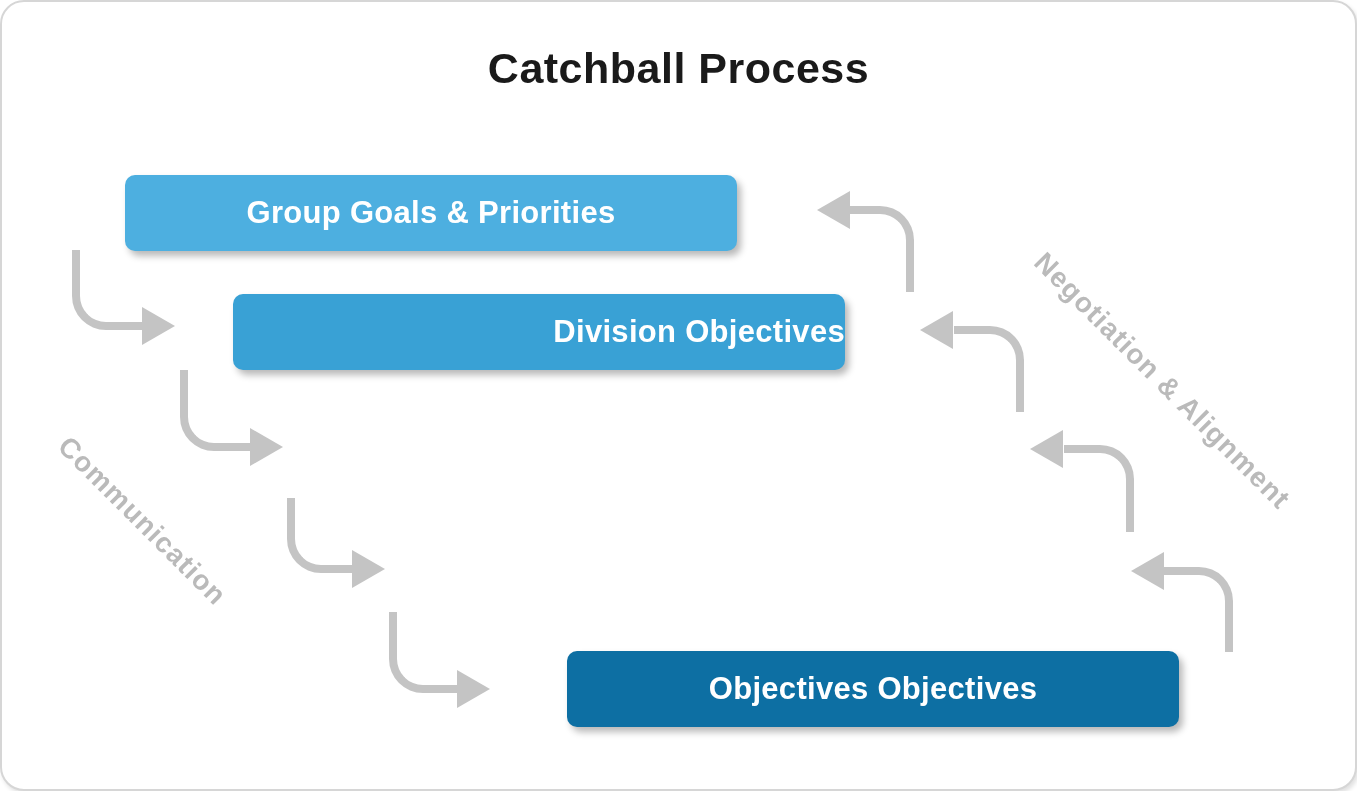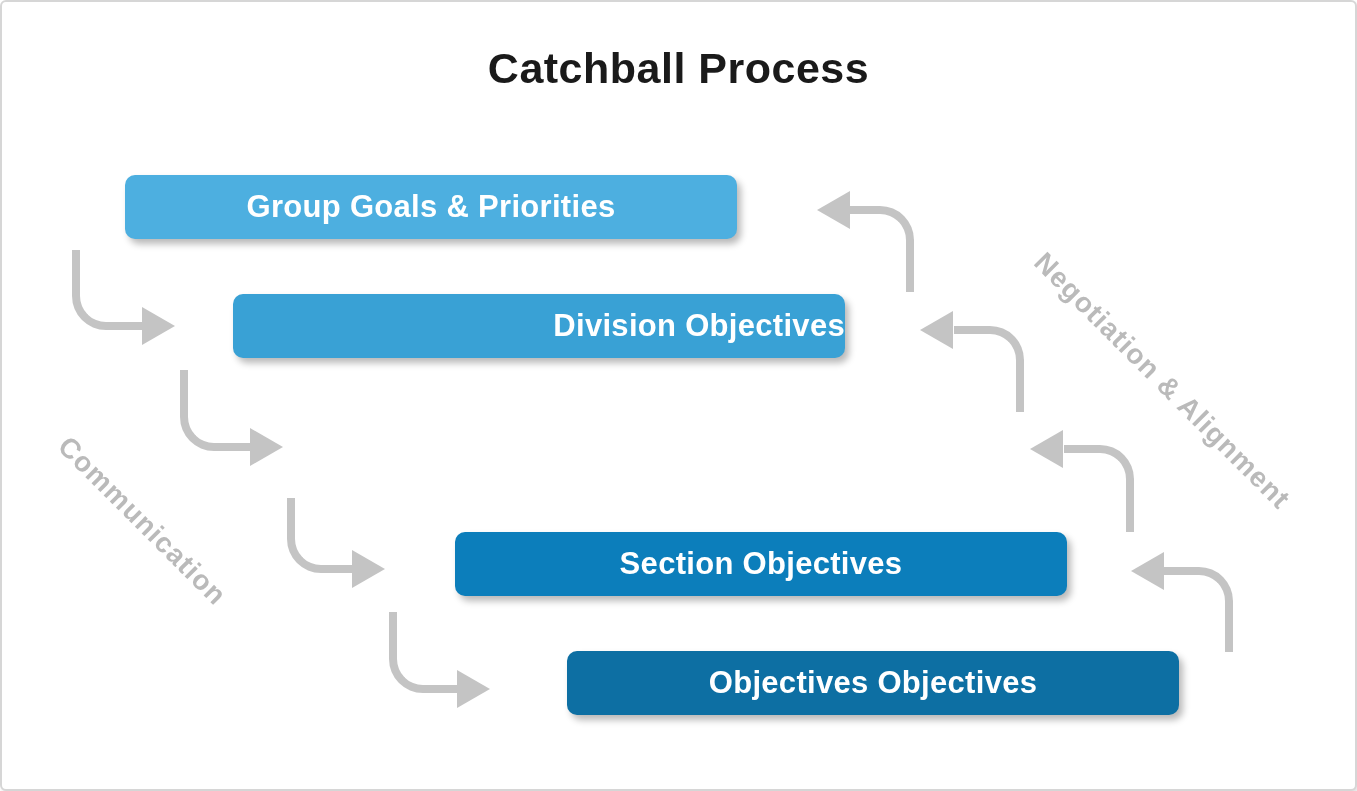--- a/index.html
+++ b/index.html
@@ -8,39 +8,39 @@
     background: #ffffff;
     font-family: "Liberation Sans", sans-serif;
   }
   .card {
     position: relative;
     width: 1357px;
     height: 791px;
     box-sizing: border-box;
     background: #ffffff;
     border: 2px solid #d6d6d6;
-    border-radius: 6px;
+    border-radius: 24px;
     box-shadow: 2px 3px 4px rgba(0,0,0,0.12);
     overflow: hidden;
   }
   .title {
     position: absolute;
     top: 42px;
     left: 0;
     width: 100%;
     text-align: center;
     font-size: 43px;
     font-weight: bold;
     color: #1a1a1a;
     letter-spacing: 0.5px;
   }
   .cascade-box {
     position: absolute;
     width: 612px;
-    height: 64px;
+    height: 76px;
     border-radius: 10px;
     display: flex;
     align-items: center;
     justify-content: center;
     color: #ffffff;
     font-size: 31px;
     font-weight: bold;
     letter-spacing: 0.3px;
     box-shadow: 4px 5px 7px rgba(0,0,0,0.28);
   }
@@ -119,23 +119,20 @@
 <div class="card">
 
   <div class="title">Catchball Process</div>
 
   <div class="cascade-box box-1" style="background: rgb(77, 175, 224);">
     <span>Group Goals &amp; Priorities</span>
   </div>
   <div class="cascade-box box-2" style="background: rgb(57, 161, 213); justify-content: flex-end;">
     <span>Division Objectives</span>
   </div>
-  <div class="cascade-box box-4" style="background: rgb(12, 126, 187);">
-    <span>Section Objectives</span>
-  </div>
   <div class="cascade-box box-5" style="background: rgb(13, 111, 163);">
     <span>Objectives Objectives</span>
   </div>
 
   <div class="elbow down-right l1-elbow"></div>
   <div class="head point-right l1-head"></div>
   <div class="elbow down-right l2-elbow"></div>
   <div class="head point-right l2-head"></div>
   <div class="elbow down-right l3-elbow"></div>
   <div class="head point-right l3-head"></div>

